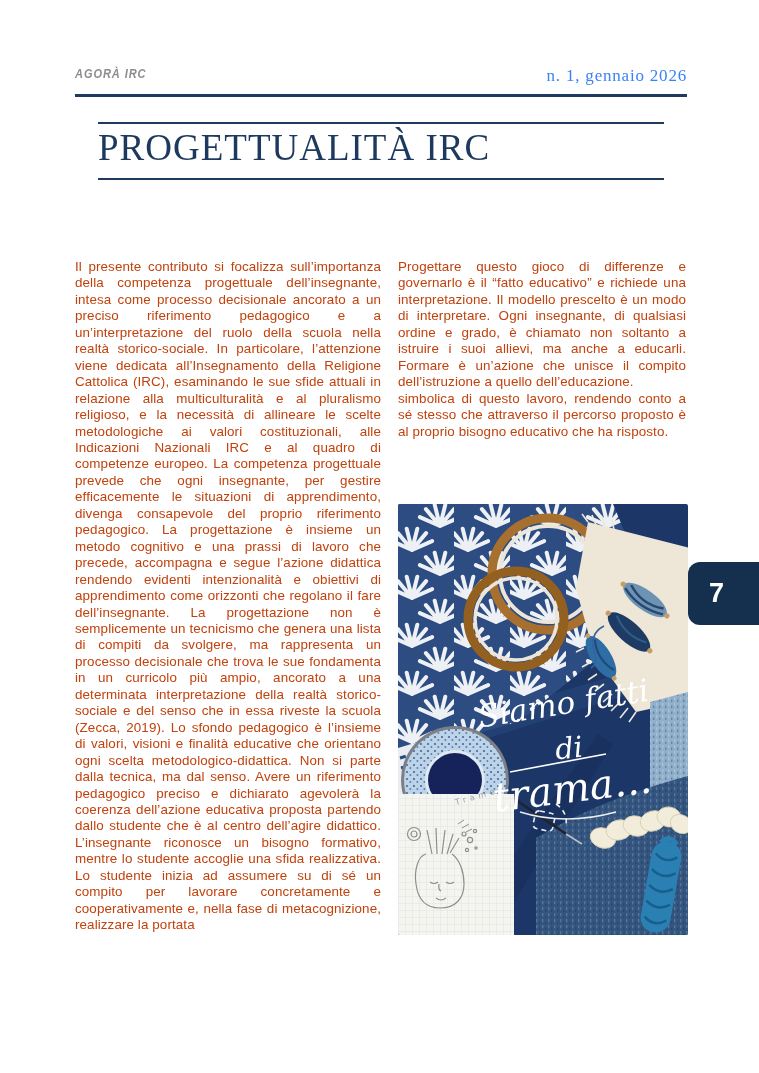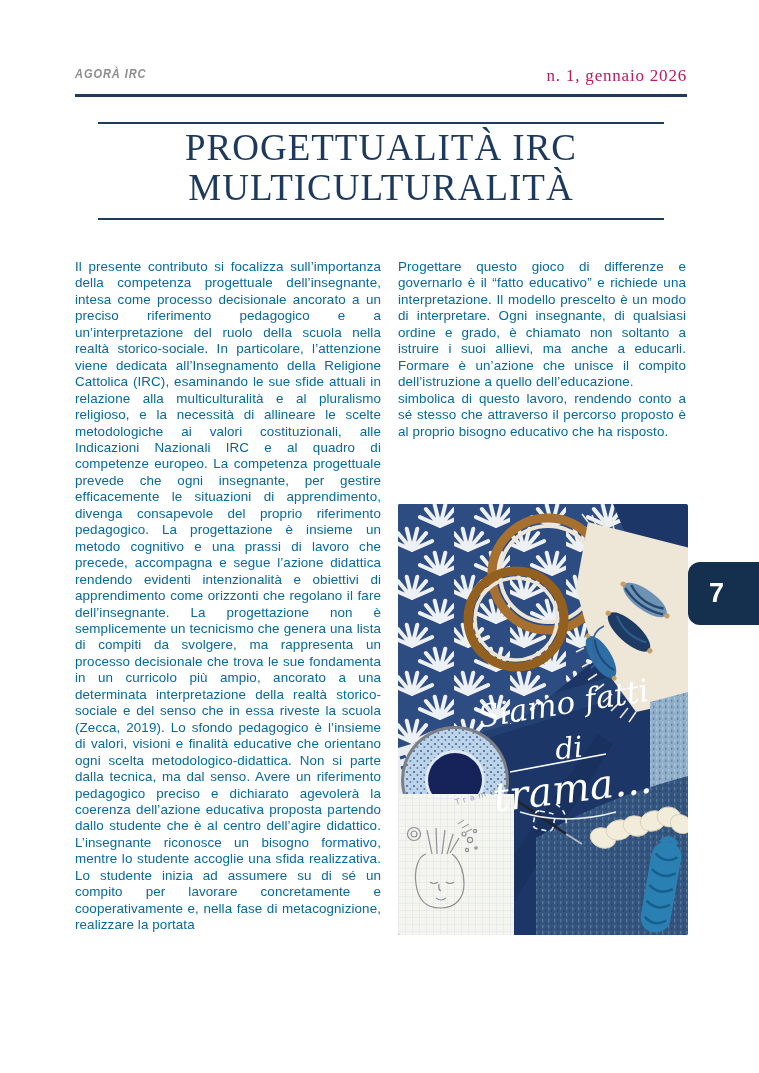--- a/index.html
+++ b/index.html
@@ -3,34 +3,34 @@
 <meta charset="utf-8">
 <style>
   html,body{margin:0;padding:0;background:#ffffff;}
   .page{position:relative;width:759px;height:966px;background:#ffffff;overflow:hidden;
         font-family:"Liberation Sans",sans-serif;}
 
   
   .brand{position:absolute;left:75px;top:66px;font-size:12px;font-weight:700;font-style:italic;
          letter-spacing:1px;color:#8d8d8d;transform:scale(.92,1.1);transform-origin:left top;}
   .issue{position:absolute;right:72px;top:66px;font-family:"Liberation Serif","DejaVu Serif",serif;
-         font-size:17px;letter-spacing:.8px;color:#be185d;}
+         font-size:17px;letter-spacing:.8px;color:#3b82f6;}
   .rule{position:absolute;background:#1e3a5c;}
   .rule-header{left:75px;top:94px;width:612px;height:3px;}
   .rule-footer{left:75px;top:1016px;width:612px;height:3px;}
 
   
-  .title-wrap{position:absolute;left:98px;top:122px;width:566px;text-align:center;
+  .title-wrap{position:absolute;left:98px;top:122px;width:566px;
               border-top:2px solid #1e3a5c;border-bottom:2px solid #1e3a5c;
               padding:4px 0 10px 0;}
   .title-line{display:block;font-family:"Liberation Serif","DejaVu Serif",serif;
               font-size:37px;line-height:40px;color:#1d3a5e;letter-spacing:1px;}
 
   
-  .col{position:absolute;top:259px;color:#0369a1;font-size:13.4px;line-height:16.45px;
+  .col{position:absolute;top:259px;color:#c2410c;font-size:13.4px;line-height:16.45px;
        text-align:justify;letter-spacing:.1px;}
   .col p{margin:0;}
   .col-left{left:75px;width:306px;max-height:752px;overflow:hidden;}
   .col-right{left:398px;width:288px;}
 
   
   .photo{position:absolute;left:398px;top:504px;width:290px;height:431px;overflow:hidden;
          border-radius:2px;}
   .photo svg{display:block;}
 
@@ -43,21 +43,20 @@
 <body>
 
 <div class="page">
 
   <div class="brand">AGORÀ IRC</div>
   <div class="issue">n. 1, gennaio 2026</div>
   <div class="rule rule-header"></div>
 
   <div class="title-wrap">
     <span class="title-line">PROGETTUALITÀ IRC</span>
-    <span class="title-line">MULTICULTURALITÀ</span>
   </div>
 
   <div class="col col-left">
     <p>Il presente contributo si focalizza sull’importanza della competenza progettuale dell’insegnante, intesa come processo decisionale ancorato a un preciso riferimento pedagogico e a un’interpretazione del ruolo della scuola nella realtà storico-sociale. In particolare, l’attenzione viene dedicata all’Insegnamento della Religione Cattolica (IRC), esaminando le sue sfide attuali in relazione alla multiculturalità e al pluralismo religioso, e la necessità di allineare le scelte metodologiche ai valori costituzionali, alle Indicazioni Nazionali IRC e al quadro di competenze europeo. La competenza progettuale prevede che ogni insegnante, per gestire efficacemente le situazioni di apprendimento, divenga consapevole del proprio riferimento pedagogico. La progettazione è insieme un metodo cognitivo e una prassi di lavoro che precede, accompagna e segue l’azione didattica rendendo evidenti intenzionalità e obiettivi di apprendimento come orizzonti che regolano il fare dell’insegnante. La progettazione non è semplicemente un tecnicismo che genera una lista di compiti da svolgere, ma rappresenta un processo decisionale che trova le sue fondamenta in un curricolo più ampio, ancorato a una determinata interpretazione della realtà storico-sociale e del senso che in essa riveste la scuola (Zecca, 2019). Lo sfondo pedagogico è l’insieme di valori, visioni e finalità educative che orientano ogni scelta metodologico-didattica. Non si parte dalla tecnica, ma dal senso. Avere un riferimento pedagogico preciso e dichiarato agevolerà la coerenza dell’azione educativa proposta partendo dallo studente che è al centro dell’agire didattico. L’insegnante riconosce un bisogno formativo, mentre lo studente accoglie una sfida realizzativa. Lo studente inizia ad assumere su di sé un compito per lavorare concretamente e cooperativamente e, nella fase di metacognizione, realizzare la portata</p>
   </div>
 
   <div class="col col-right">
     <p>Progettare questo gioco di differenze e governarlo è il “fatto educativo” e richiede una interpretazione. Il modello prescelto è un modo di interpretare. Ogni insegnante, di qualsiasi ordine e grado, è chiamato non soltanto a istruire i suoi allievi, ma anche a educarli. Formare è un’azione che unisce il compito dell’istruzione a quello dell’educazione.</p>
     <p>simbolica di questo lavoro, rendendo conto a sé stesso che attraverso il percorso proposto è al proprio bisogno educativo che ha risposto.</p>
   </div>

